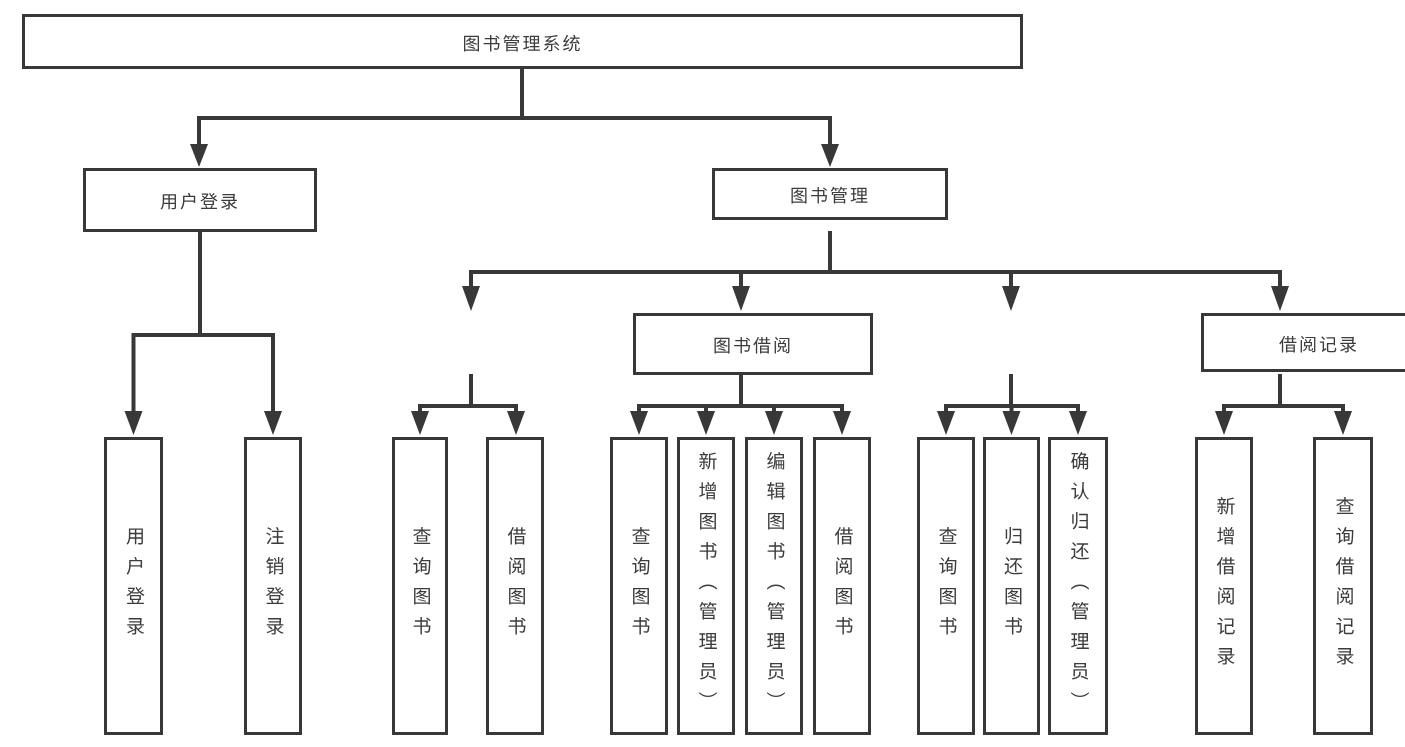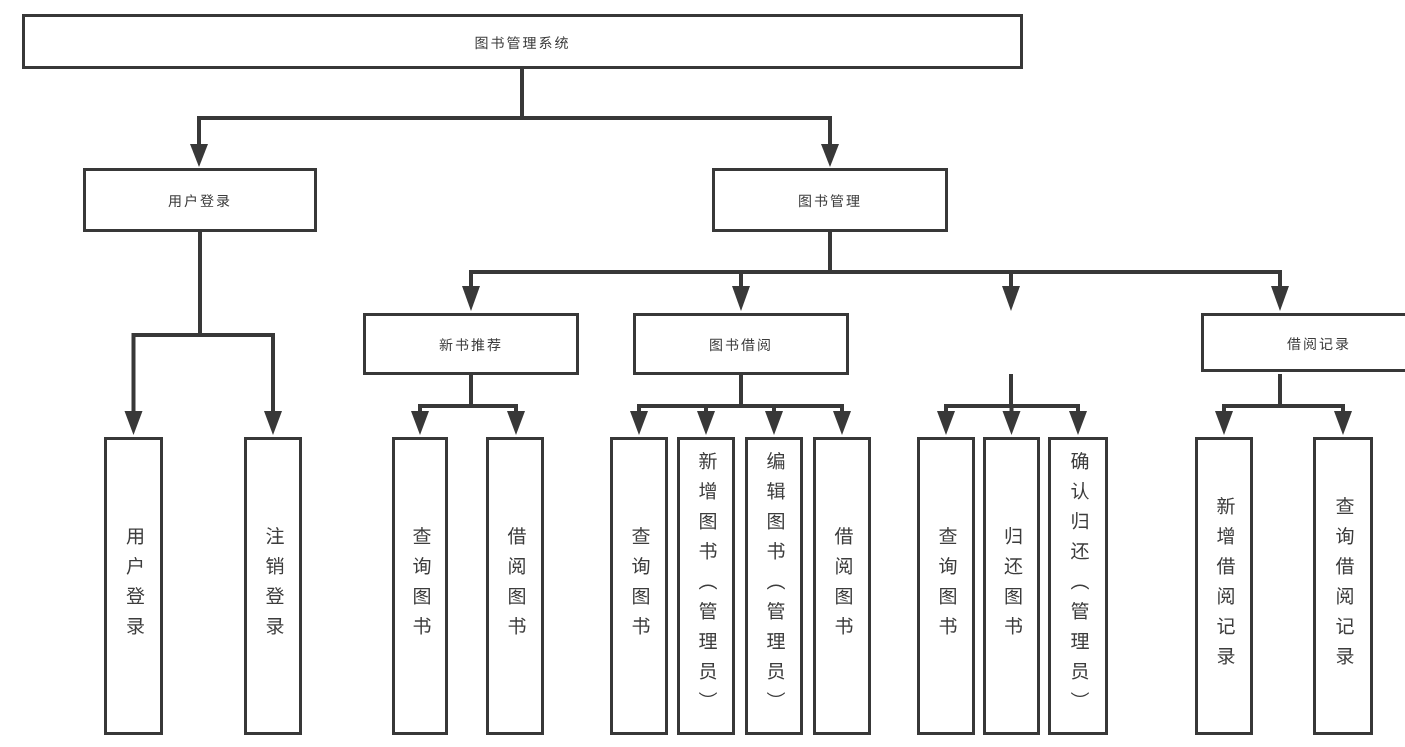--- a/index.html
+++ b/index.html
@@ -16,21 +16,21 @@
   }
   .canvas{position:relative;width:1405px;height:747px;background:var(--bg);}
   svg.wires{position:absolute;left:0;top:0;width:1405px;height:747px;}
   svg.wires path{stroke:var(--line);stroke-width:4;fill:none;}
   svg.wires polygon{fill:var(--line);stroke:none;}
   .hbox{
     position:absolute;
     border:3px solid var(--line);
     background:var(--bg);
     display:flex;align-items:center;justify-content:center;
-    font-size:14px;letter-spacing:2px;color:var(--text);
+    font-size:18px;letter-spacing:2px;color:var(--text);
     white-space:nowrap;
   }
   .leaf{
     position:absolute;
     border:3px solid var(--line);
     background:var(--bg);
     display:flex;align-items:center;justify-content:center;
     top:437px;height:298px;
   }
   .leaf span{
@@ -120,24 +120,23 @@
       <path d="M1224 404 V413"></path>
       <path d="M1343 404 V413"></path>
       <polygon points="1215,411 1233,411 1224,435"></polygon>
       <polygon points="1334,411 1352,411 1343,435"></polygon>
     </g>
   </svg>
 
   <div class="hbox" style="left:22px;top:14px;width:1001px;height:55px;">图书管理系统</div>
 
   <div class="hbox" style="left:83px;top:168px;width:234px;height:64px;">用户登录</div>
-  <div class="hbox" style="left:712px;top:168px;width:236px;height:64px;text-align:right;">图书管理</div>
+  <div class="hbox" style="left:712px;top:168px;width:236px;height:52px;text-align:right;">图书管理</div>
 
-  <div class="hbox" style="left:363px;top:313px;width:216px;height:62px;">新书推荐</div>
-  <div class="hbox" style="left:633px;top:313px;width:216px;height:62px;">图书借阅</div>
+  <div class="hbox" style="left:633px;top:313px;width:240px;height:62px;">图书借阅</div>
   <div class="hbox" style="left:1201px;top:313px;width:216px;height:59px;padding-left:20px;">借阅记录</div>
 
   <div class="leaf" style="left:104px;width:59px;">
     <span>用户登录</span>
   </div>
   <div class="leaf" style="left:244px;width:58px;">
     <span>注销登录</span>
   </div>
 
   <div class="leaf" style="left:392px;width:56px;">

